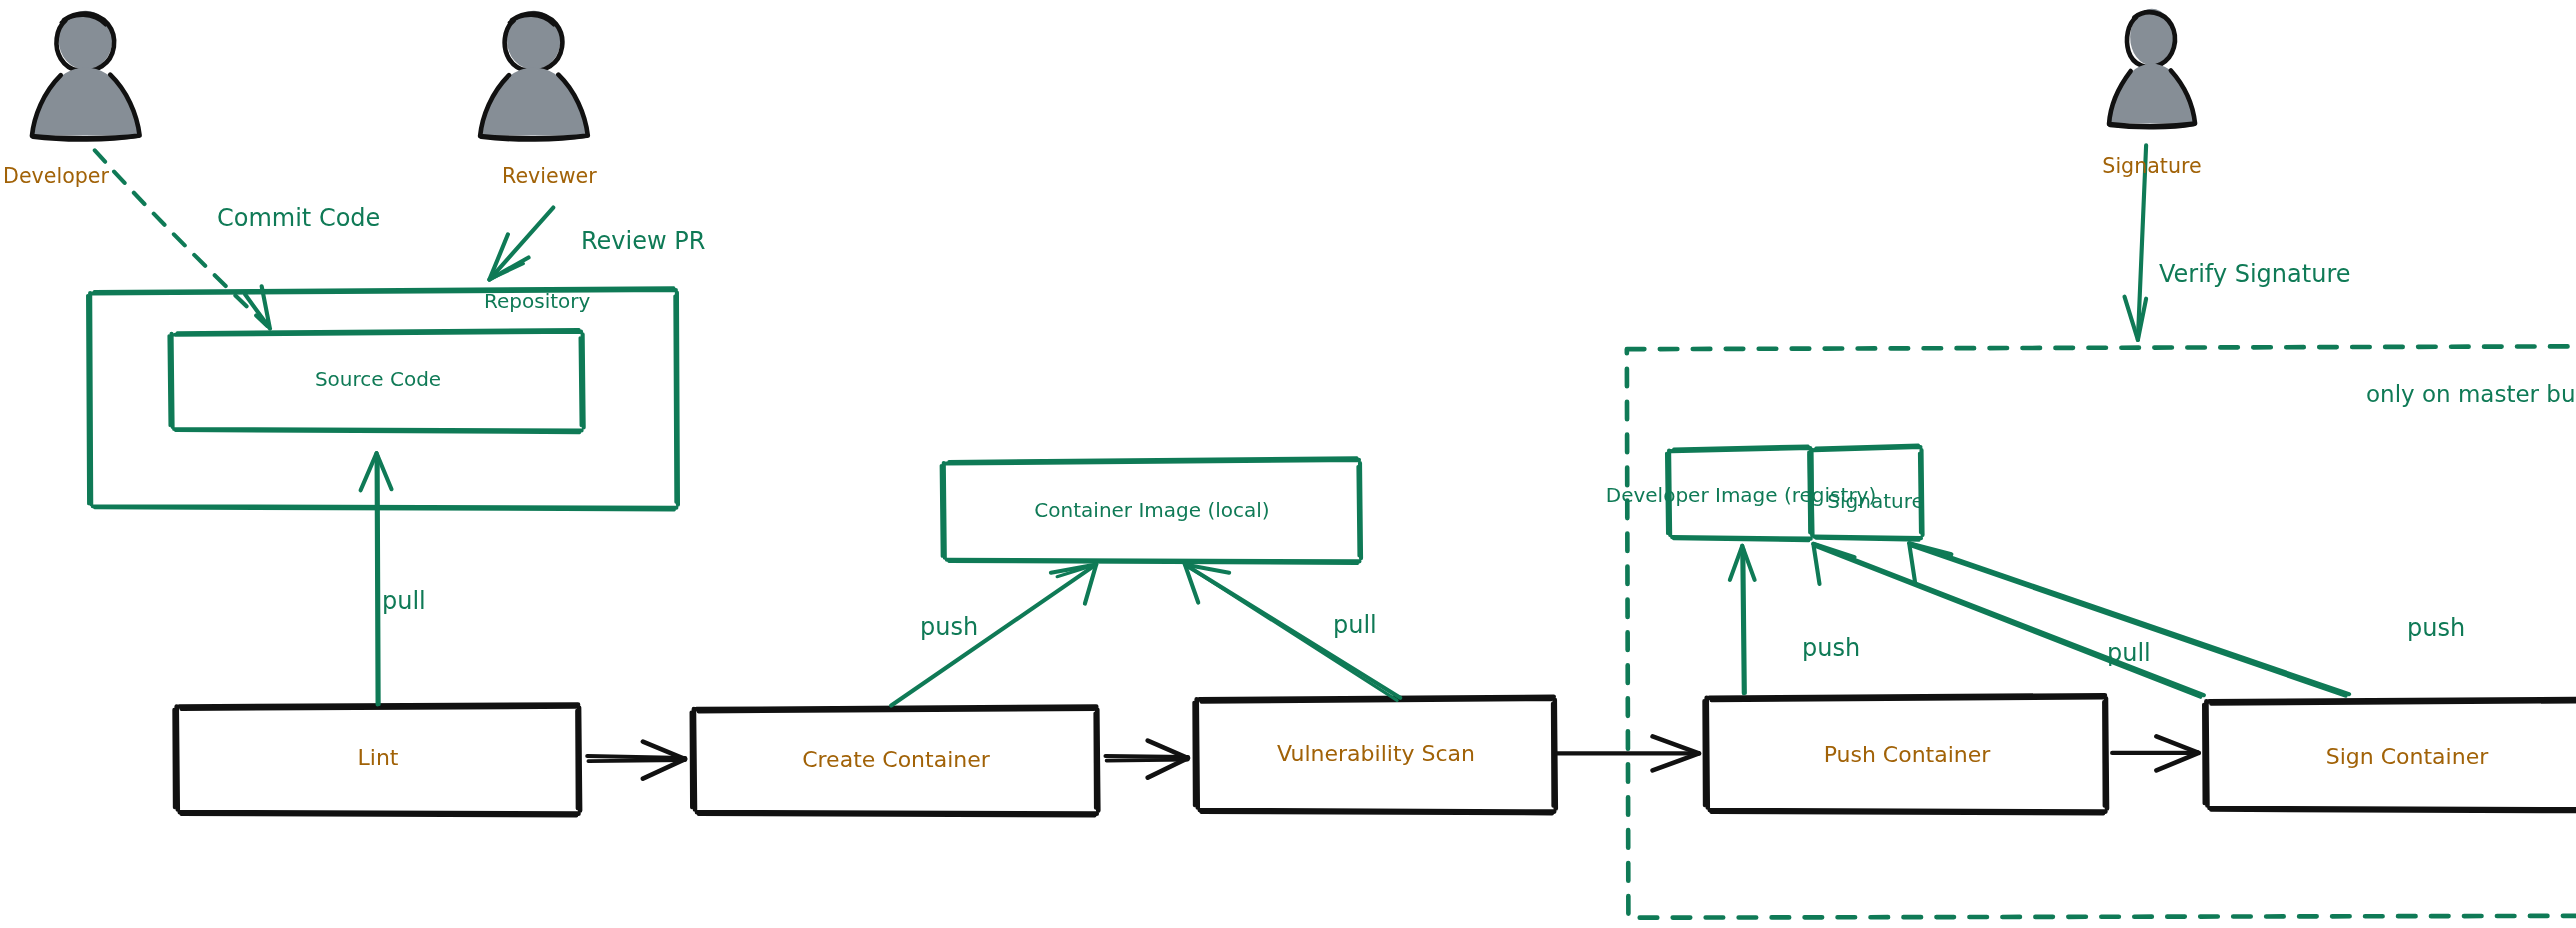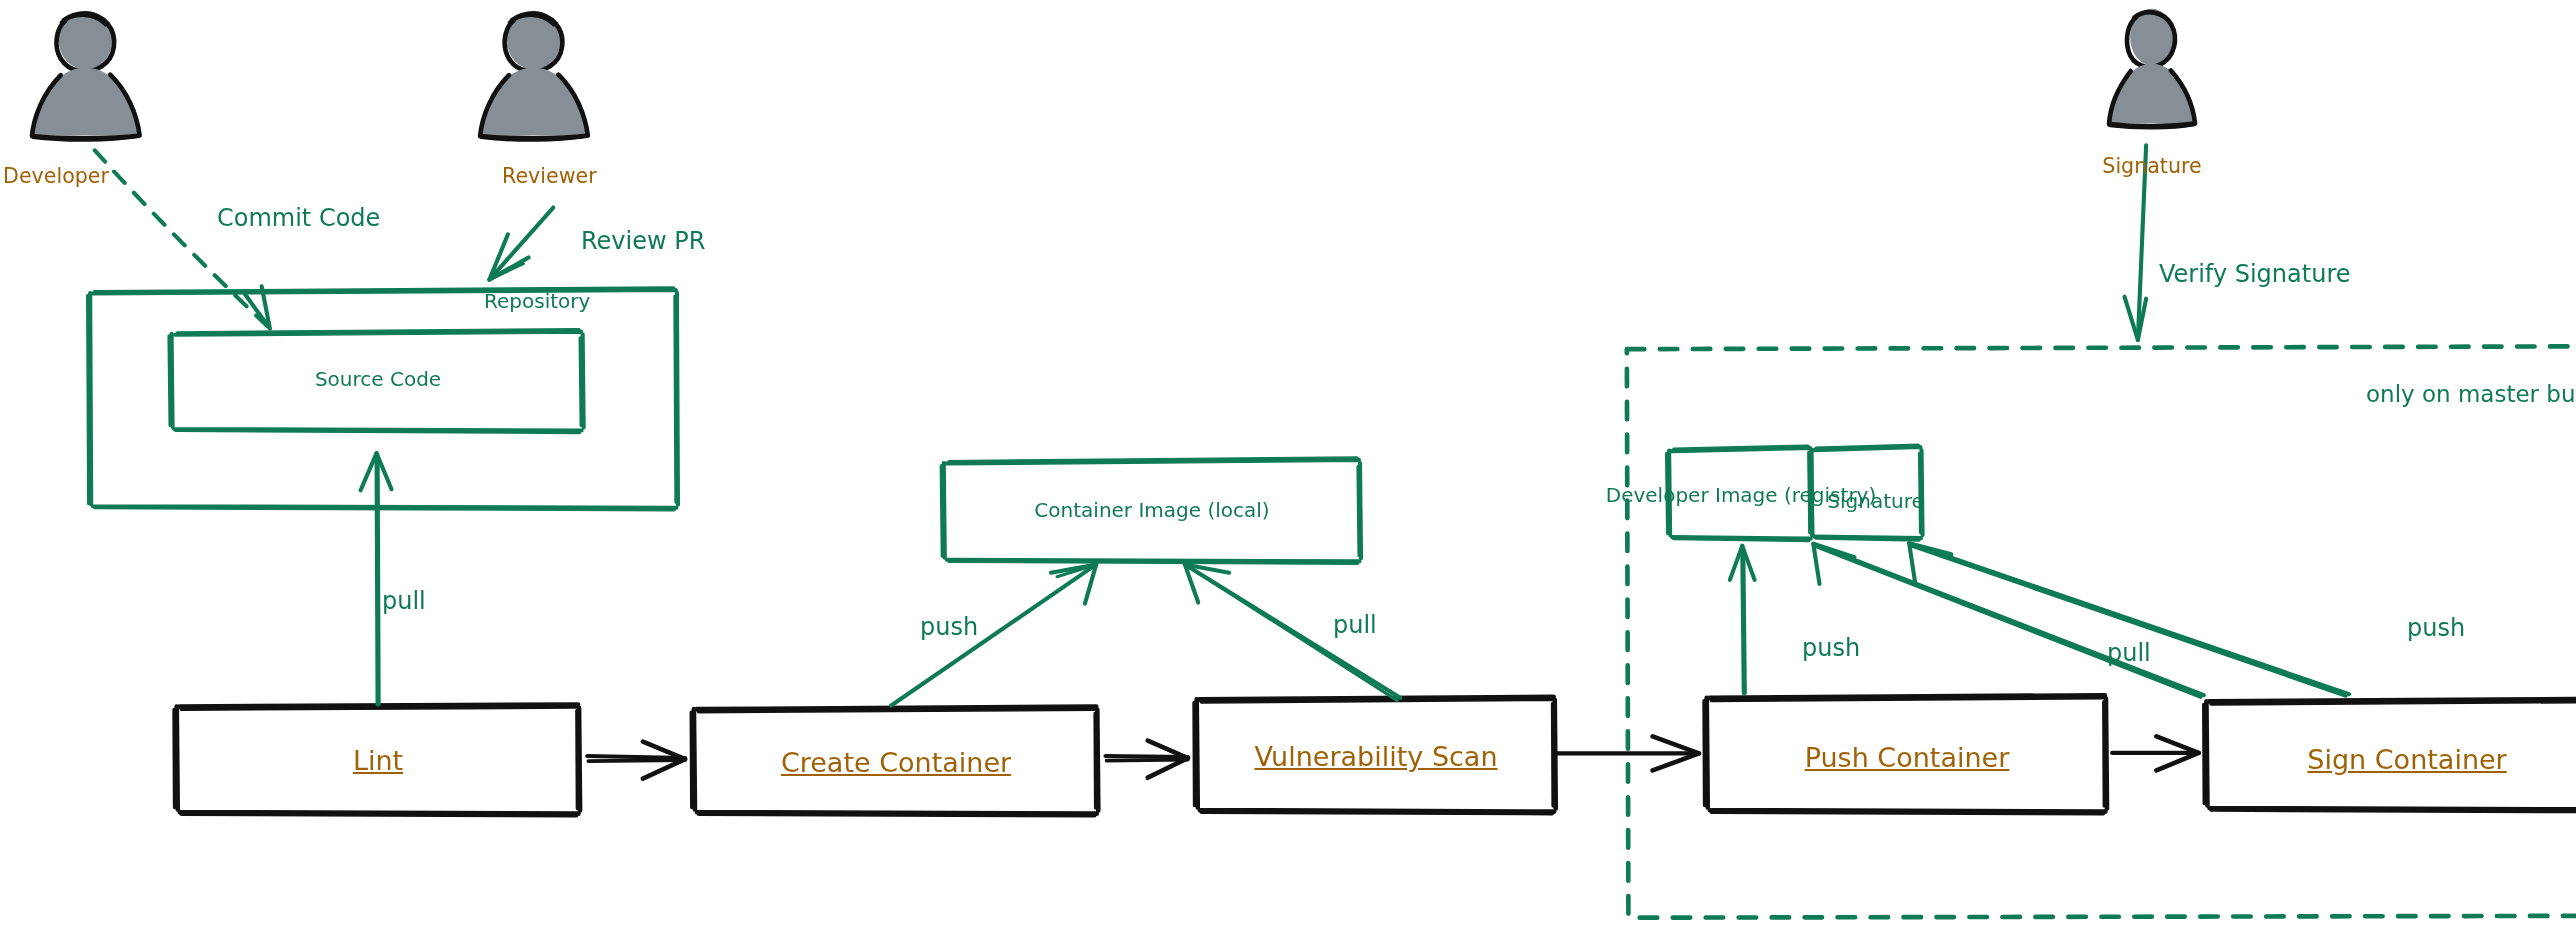--- a/index.html
+++ b/index.html
@@ -5,21 +5,21 @@
   html,body{margin:0;padding:0;background:#ffffff;}
   #stage{position:relative;width:2720px;height:928px;background:#ffffff;overflow:hidden;
          font-family:"DejaVu Sans",sans-serif;}
   svg.layer{position:absolute;left:0;top:0;width:2720px;height:928px;overflow:visible;}
   .lbl{position:absolute;white-space:nowrap;font-family:"DejaVu Sans",sans-serif;}
   .lbl-green{color:#0f7a56;}
   .lbl-black{color:#a16207;}
   .actor-name{font-size:20.6px;}
   .edge-label{font-size:24px;}
   .box-label{font-size:20px;}
-  .proc-label{font-size:27px;text-decoration:underline;}
+  .proc-label{font-size:22px;}
   .note-label{font-size:23px;}
   .ctr{transform:translateX(-50%);}
 </style>
 </head>
 <body>
 
 <div id="stage">
 
   <svg class="layer" viewBox="0 0 5280 1802" preserveAspectRatio="none">
     <defs>

